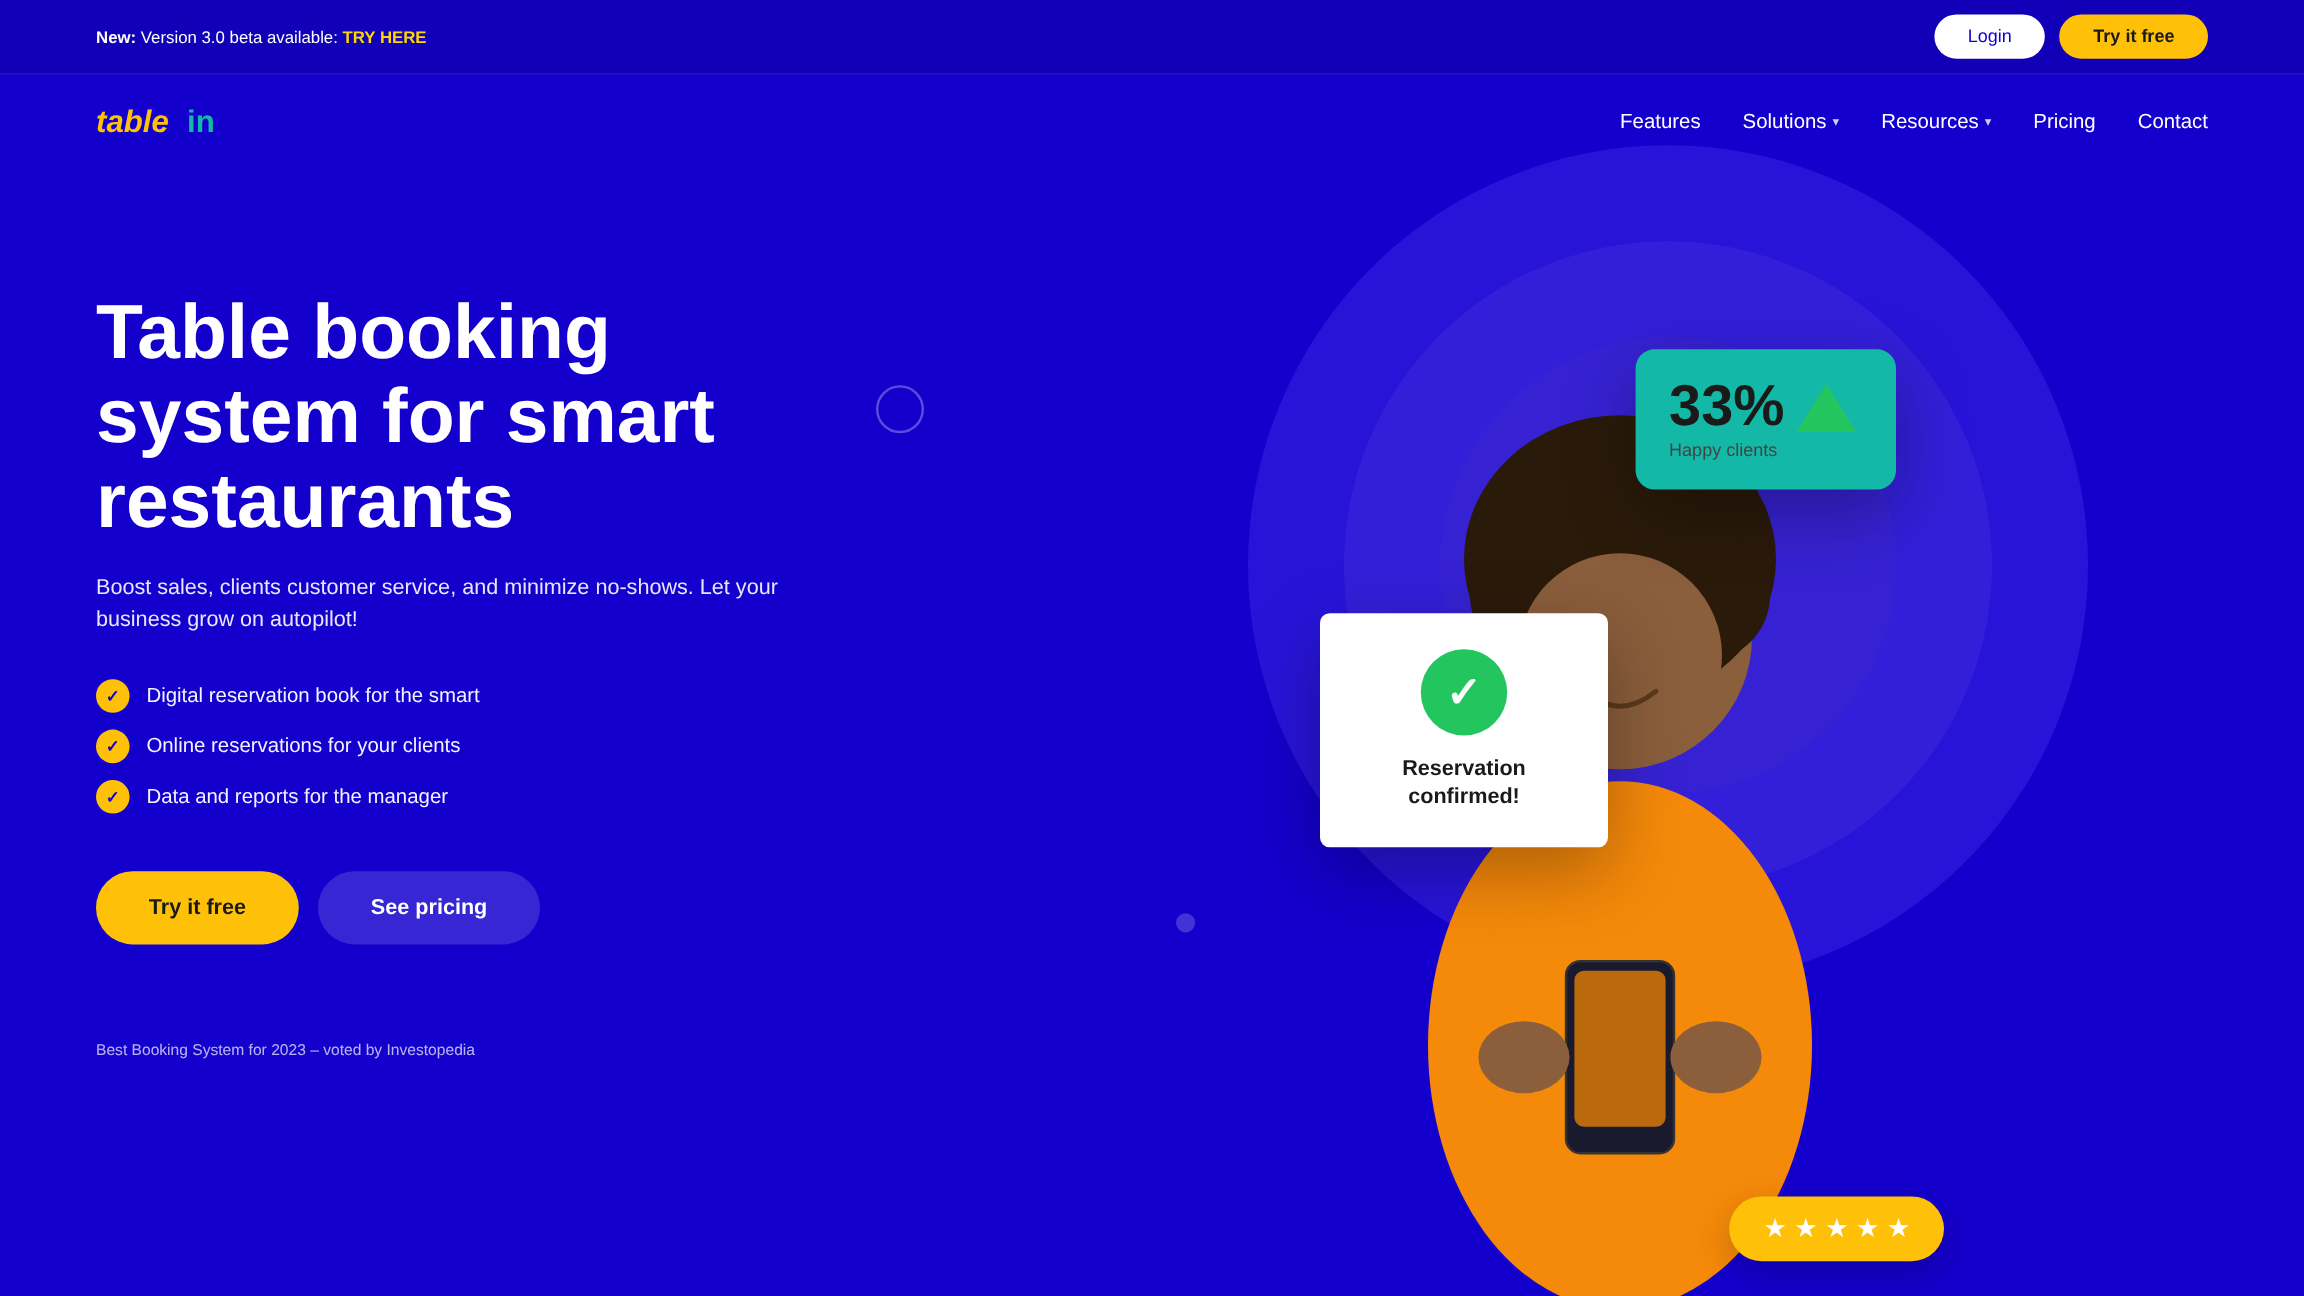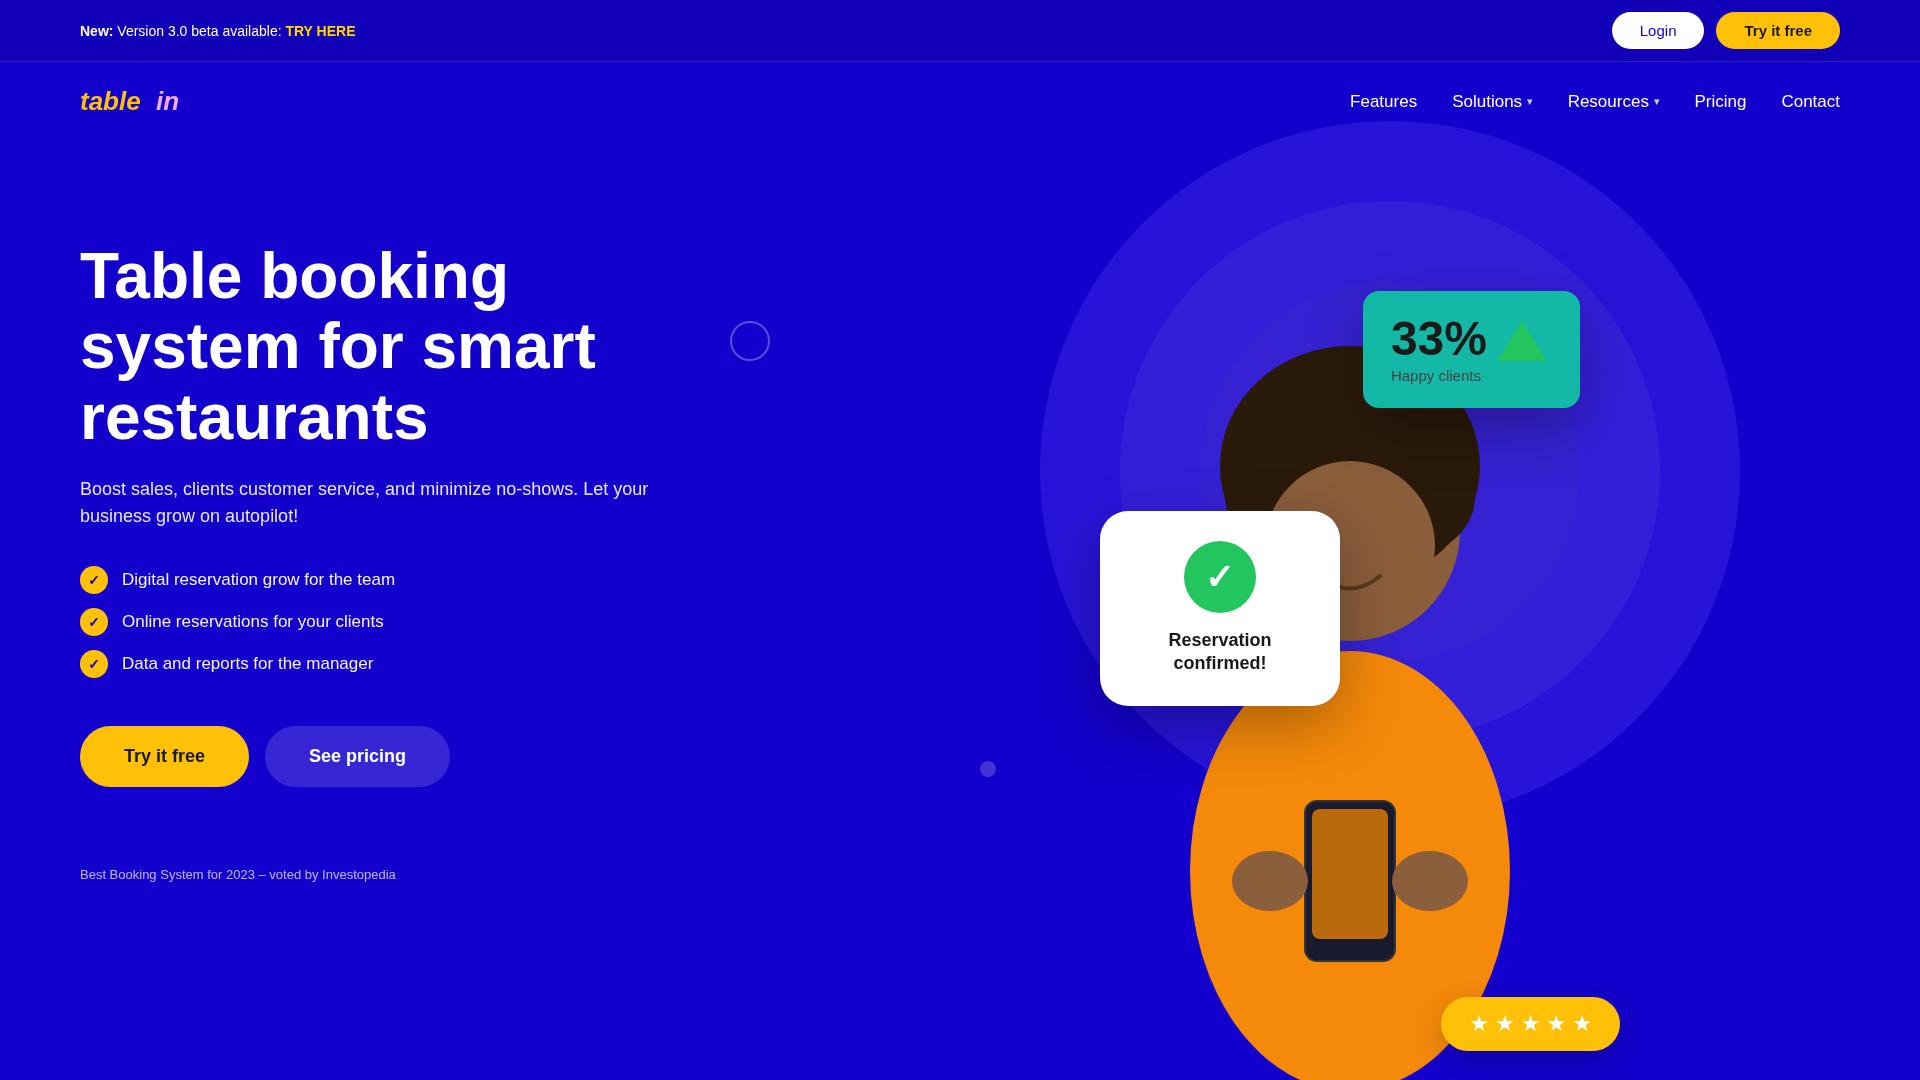--- a/index.html
+++ b/index.html
@@ -72,22 +72,21 @@
       font-weight: 600;
       display: flex;
       align-items: flex-end;
       gap: 4px;
     }
     .logo-table {
       color: #ffc107;
       font-style: italic;
     }
     .logo-in {
-      color: #f0abfc;
-      font-style: italic;
+      color: #14b8a6;
     }
     .nav-links {
       display: flex;
       align-items: center;
       gap: 35px;
       list-style: none;
     }
     .nav-links li a {
       color: white;
       text-decoration: none;
@@ -254,21 +253,21 @@
       align-items: flex-end;
       justify-content: center;
     }
 
     
     .card-reservation {
       position: absolute;
       top: 200px;
       left: -40px;
       background: white;
-      border-radius: 28px;
+      border-radius: 8px;
       padding: 30px 36px;
       z-index: 20;
       width: 240px;
       box-shadow: 0 20px 60px rgba(0,0,0,0.3);
     }
     .reservation-check {
       width: 72px;
       height: 72px;
       background: #22c55e;
       border-radius: 50%;
@@ -390,21 +389,21 @@
 </nav>
 
 <section class="hero">
 
   <div class="hero-left">
     <h1 class="hero-title">Table booking system for smart restaurants</h1>
     <p class="hero-subtitle">Boost sales, clients customer service, and minimize no-shows. Let your business grow on autopilot!</p>
     <ul class="features-list">
       <li>
         <span class="check-icon"></span>
-        <span>Digital reservation grow for the team</span>
+        <span>Digital reservation book for the smart</span>
       </li>
       <li>
         <span class="check-icon"></span>
         <span>Online reservations for your clients</span>
       </li>
       <li>
         <span class="check-icon"></span>
         <span>Data and reports for the manager</span>
       </li>
     </ul>

